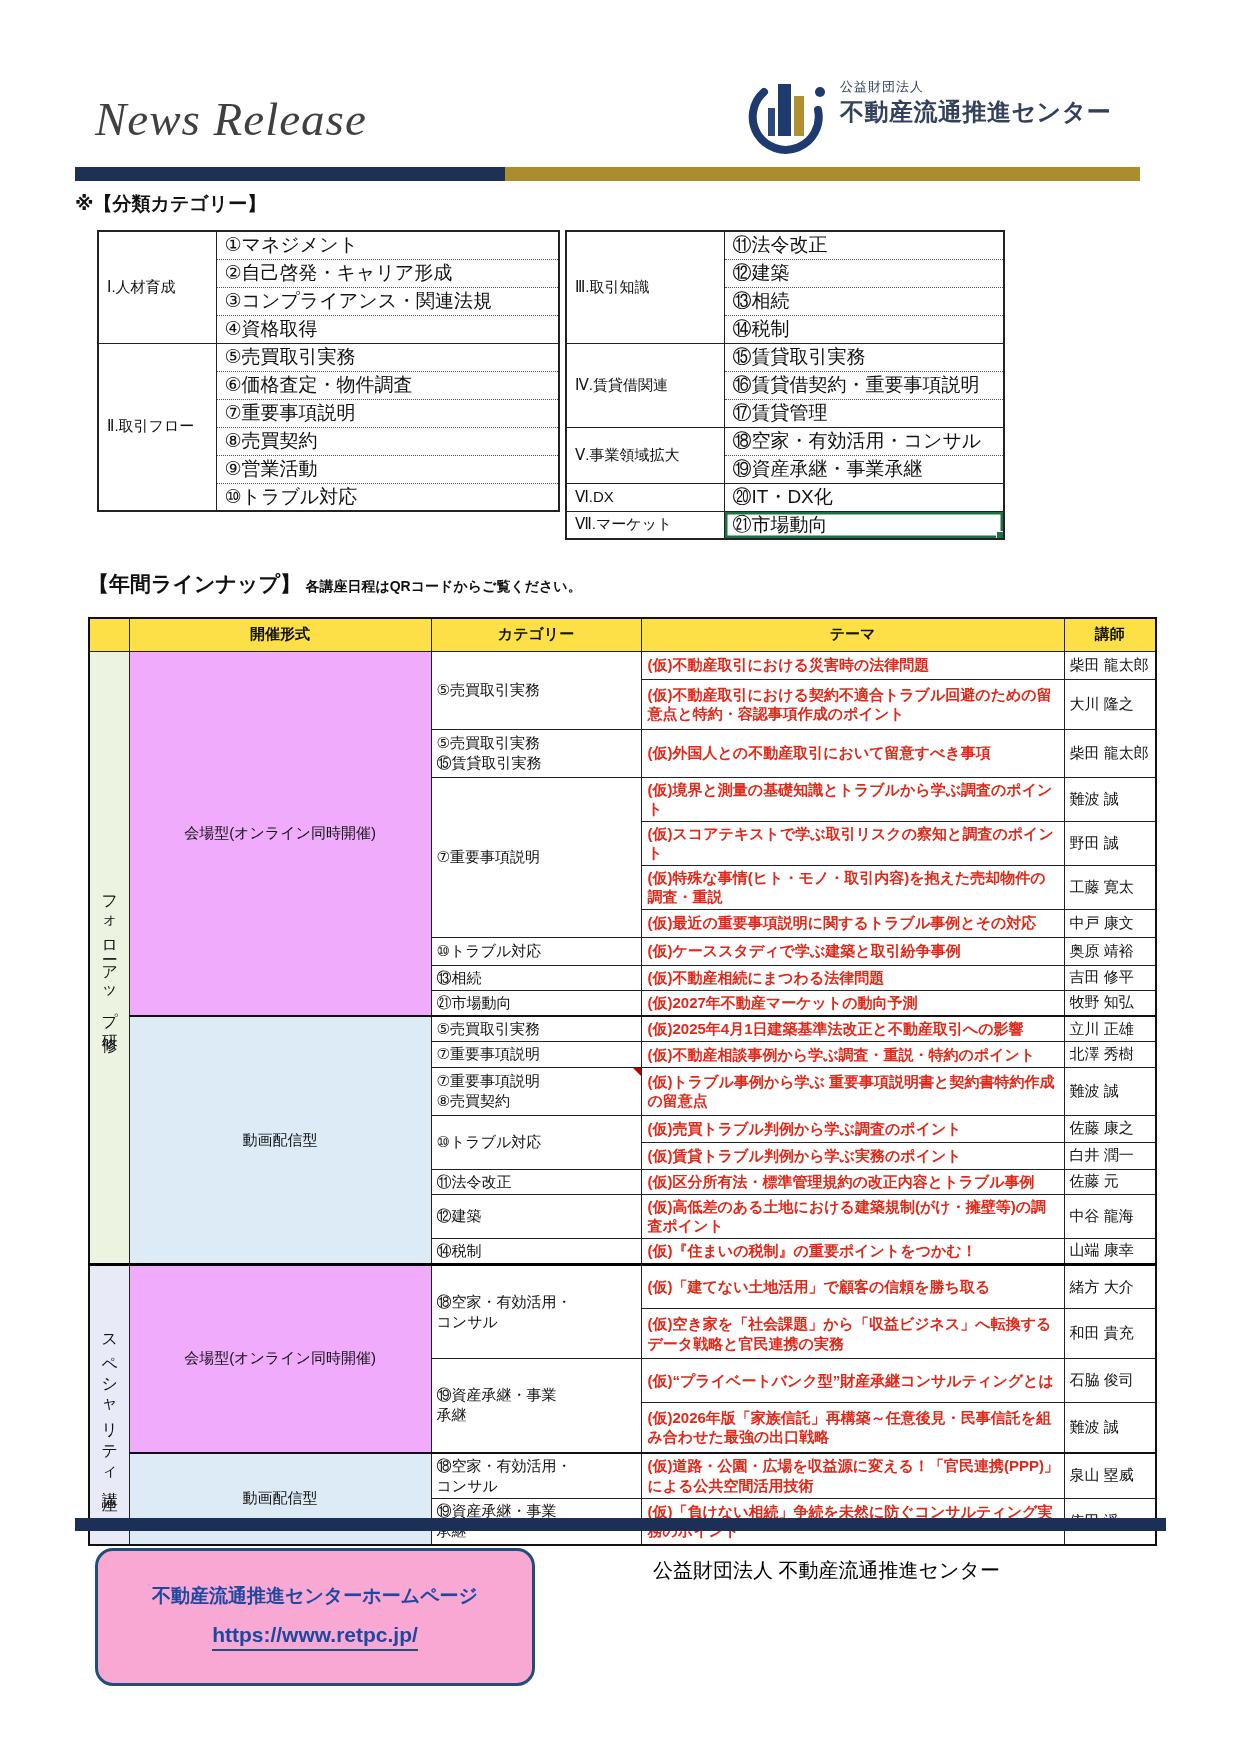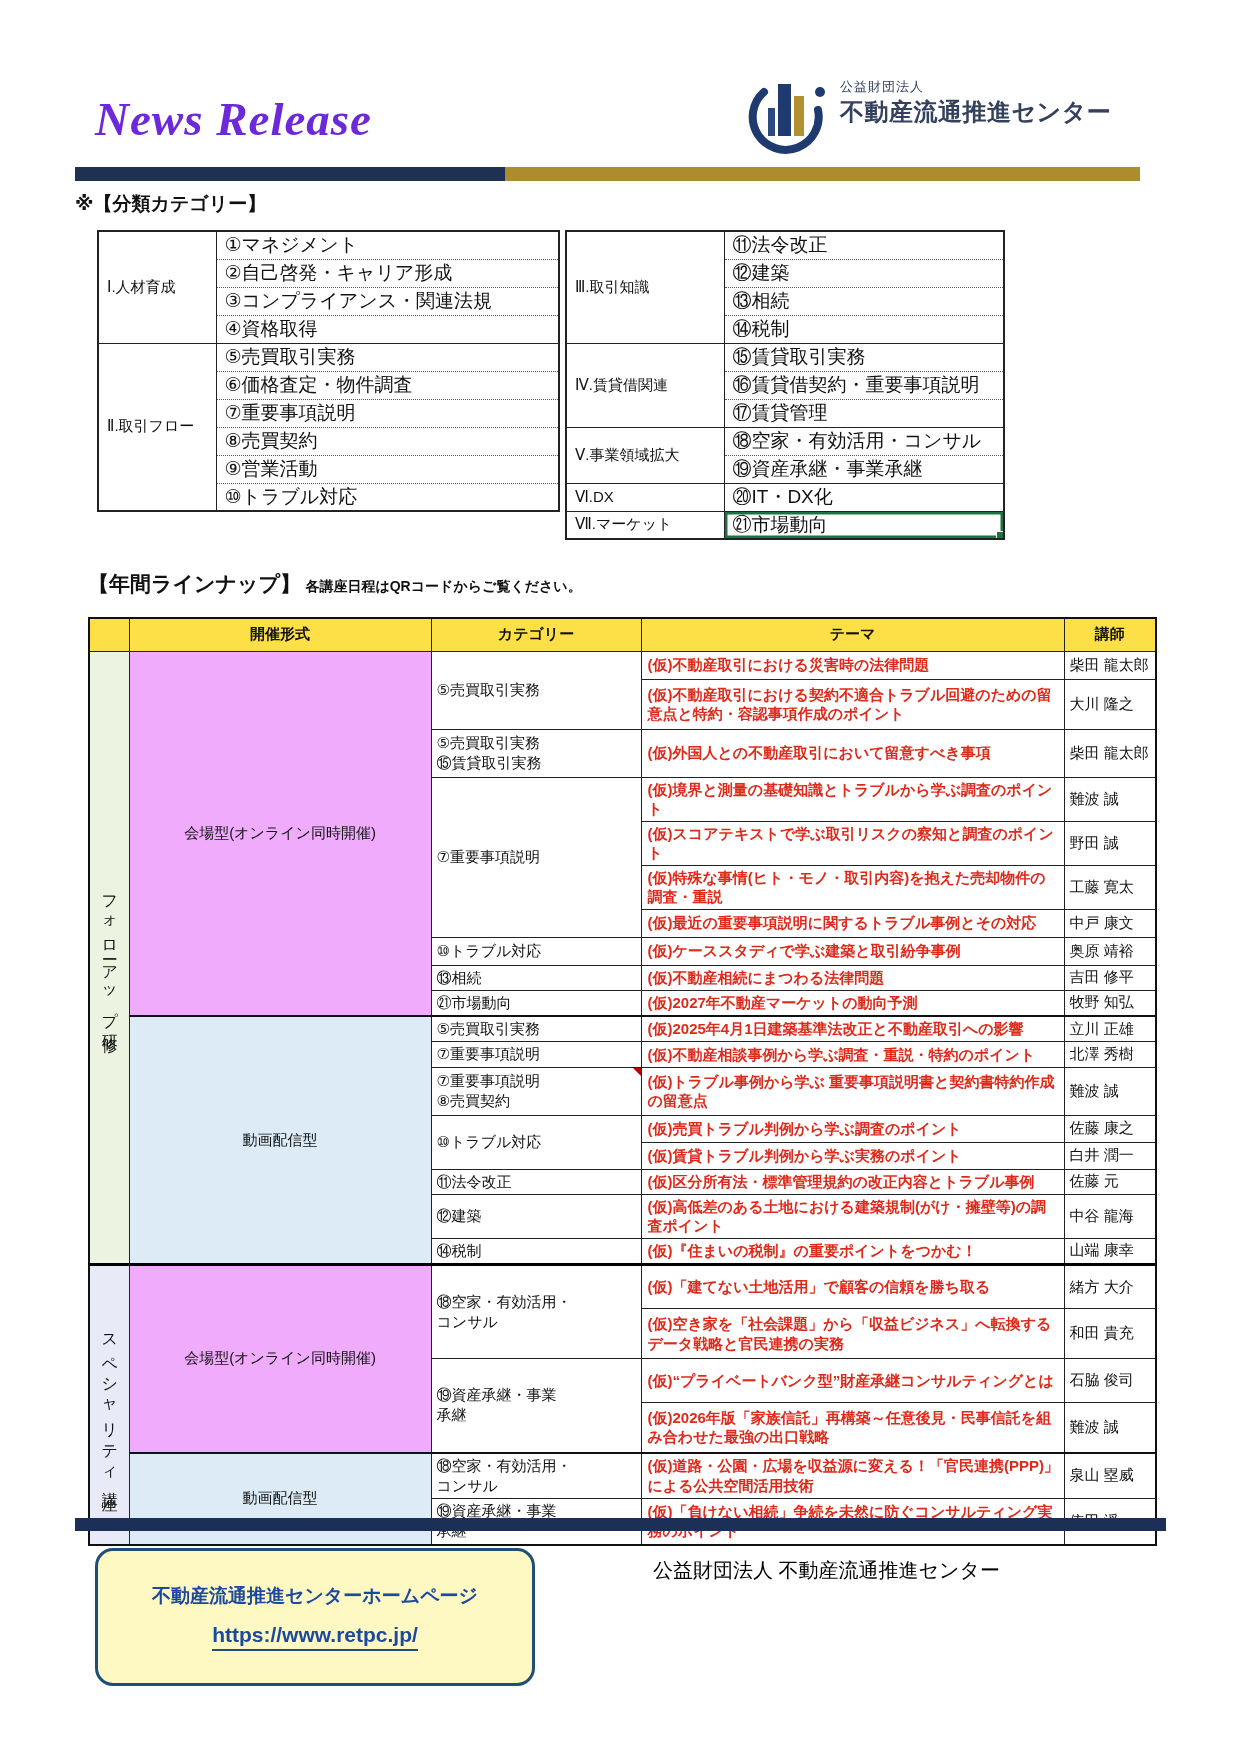--- a/index.html
+++ b/index.html
@@ -6,21 +6,21 @@
   html,body { background:#fff; }
   body {
     width: 1241px; height: 1755px; position: relative;
     font-family: "Liberation Sans","DejaVu Sans",sans-serif;
     color:#111;
   }
   
   .news-title {
     position:absolute; left:95px; top:92px;
     font-family:"Liberation Serif","DejaVu Serif",serif;
-    font-style:italic; font-weight:700; font-size:47px; color:#6d28d9;
+    font-style:italic; font-weight:400; font-size:47px; color:#404040;
     letter-spacing:1px;
   }
   .logo-wrap { position:absolute; left:738px; top:78px; display:flex; }
   .logo-text { margin-left:10px; color:#33415c; }
   .logo-text .small { font-size:13px; letter-spacing:1px; }
   .logo-text .big   { font-size:24px; font-weight:600; letter-spacing:0.5px; }
   .divider-bar { position:absolute; left:75px; top:167px; width:1065px; height:14px; display:flex; }
   .divider-bar .navy { width:430px; height:100%; }
   .divider-bar .gold { flex:1; height:100%; }
 
@@ -64,21 +64,21 @@
     border-left:8px solid transparent; border-top:8px solid #c00000; }
   .lineup td.theme { font-size:15px; font-weight:bold; color:#de2a1b; padding:2px 4px 2px 6px; line-height:1.3; }
   .lineup td.lect { font-size:15px; padding-left:5px; white-space:nowrap; }
   .lineup tr.block-start td { border-top:2px solid #111; }
   .lineup tr.group-start td { border-top:3px solid #000; }
 
   
   .footer-bar { position:absolute; left:75px; top:1518px; width:1091px; height:13px; }
   .homepage-box {
     position:absolute; left:95px; top:1548px; width:440px; height:138px;
-    border:3.5px solid #1f4e79; border-radius:18px; background:#fef9c3;
+    border:3.5px solid #1f4e79; border-radius:18px; background:#f9a8d4;
     display:flex; flex-direction:column; align-items:center; justify-content:center; gap:14px;
   }
   .homepage-box .label { color:#1b49a0; font-size:19px; font-weight:bold; }
   .homepage-box .url   { color:#1b49a0; font-size:21px; font-weight:bold;
     border-bottom:2.5px solid #1f4e79; padding-bottom:2px; text-decoration:none; cursor:pointer; }
   .contact { position:absolute; left:575px; top:1552px; width:500px; font-size:20px; line-height:37px; color:#000; }
   .contact .l1 { padding-left:0; }
   .contact .l2 { padding-left:78px; }
   .contact .l3 { padding-left:88px; }
 </style>

